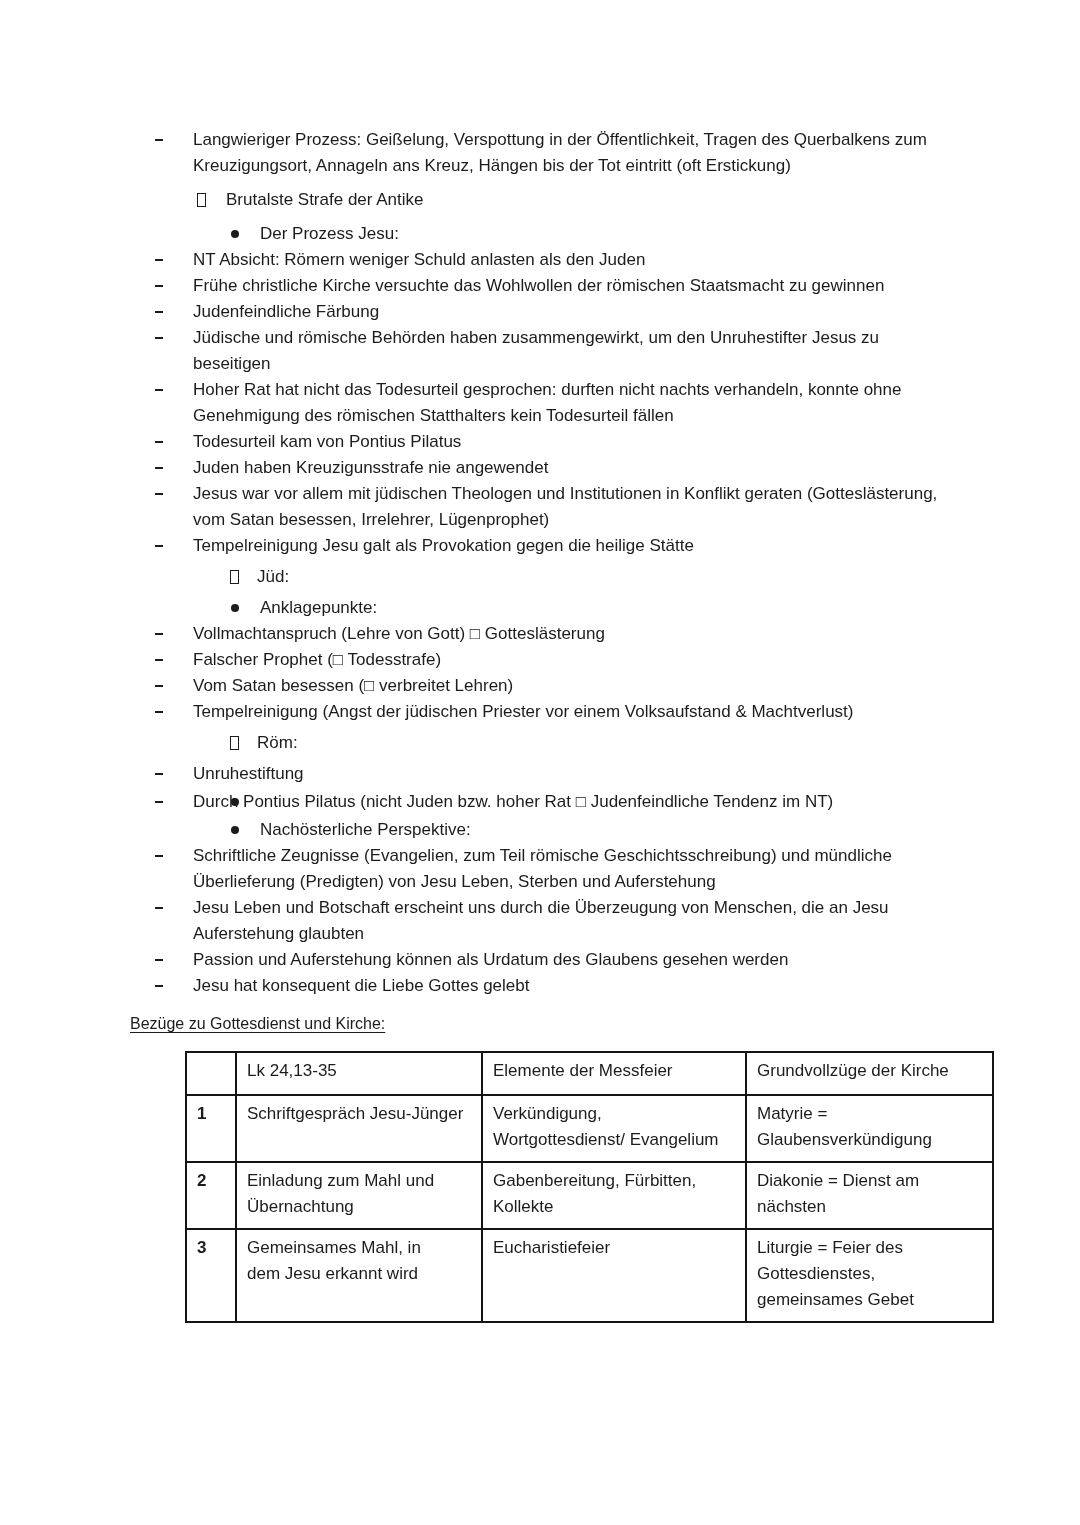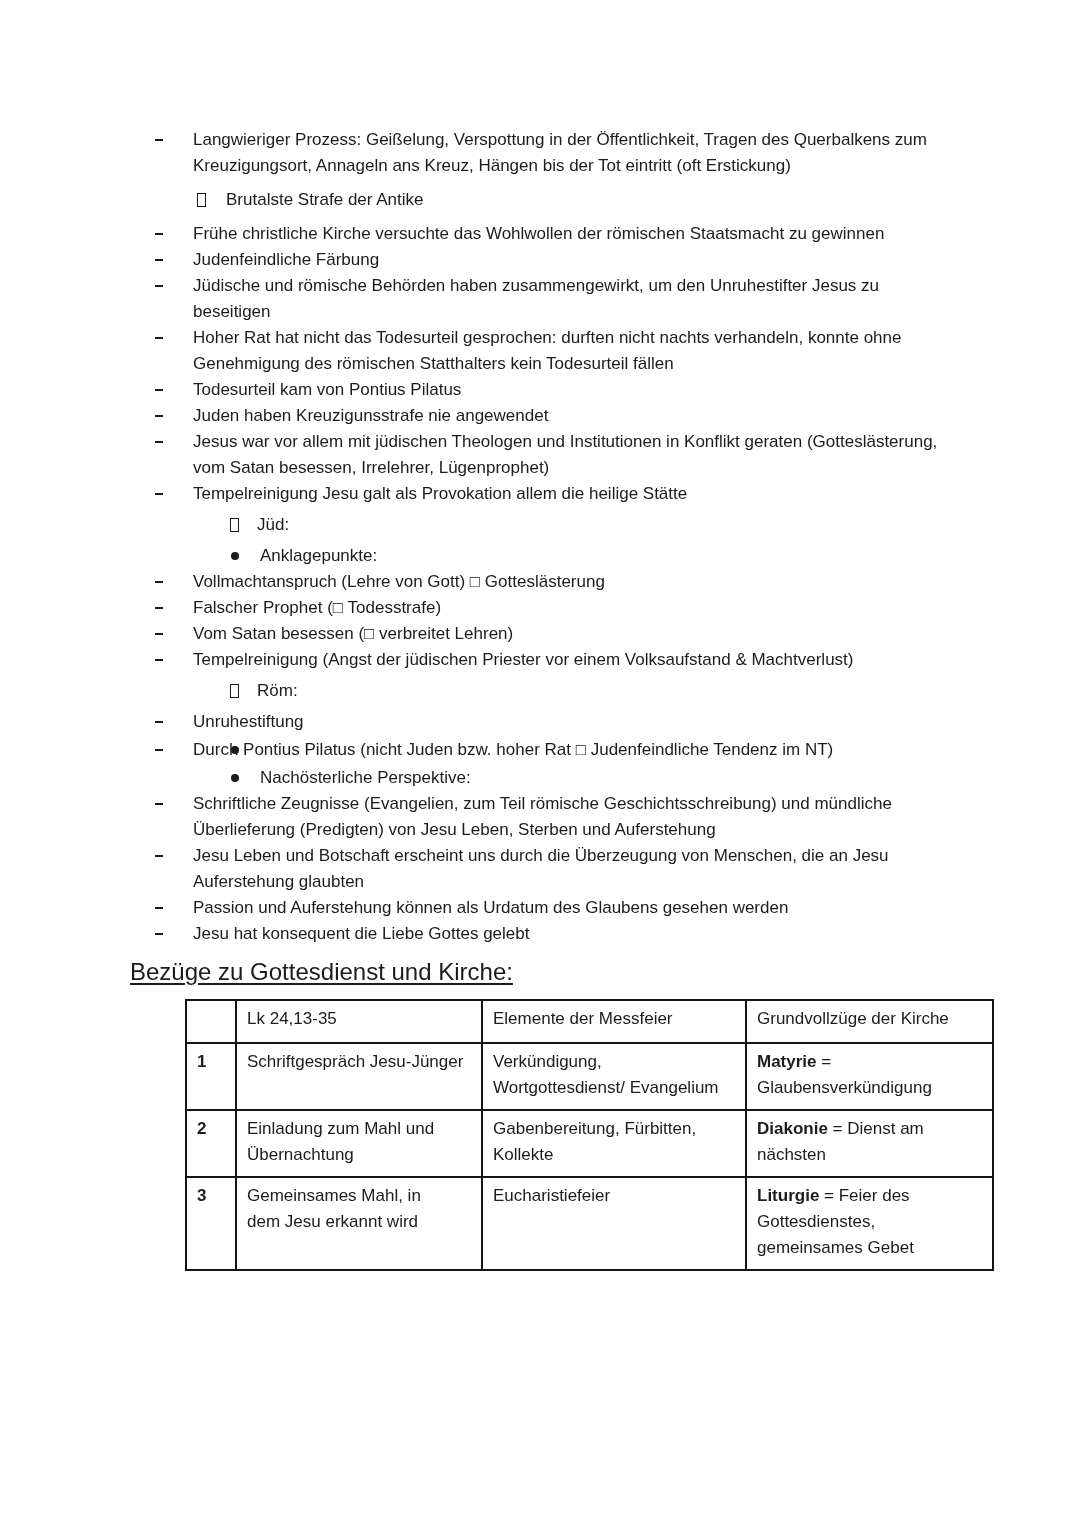--- a/index.html
+++ b/index.html
@@ -36,21 +36,21 @@
   
   .mk { position: absolute; display: block; }
   .mk-dash   { left: 25px;  top: 12px; width: 8px; height: 2px; background: #1c1c1c; }
   .mk-bullet { left: 101px; top: 9px;  width: 8px; height: 8px; border-radius: 50%; background: #1c1c1c; }
   .mk-box    { width: 9px; height: 14px; border: 1.5px solid #1c1c1c; background: transparent; top: 6px; }
   .li-box1 .mk-box { left: 67px; }
   .li-box2 .mk-box { left: 100px; }
 
   .section-heading {
     margin-top: 12px;
-    font-size: 24px;
+    font-size: 16px;
     line-height: 26px;
     text-decoration: underline;
     text-underline-offset: 3px;
   }
 
   table.notes-table {
     margin: 14px 0 0 55px;
     border-collapse: collapse;
     table-layout: fixed;
     width: 807px;
@@ -60,37 +60,45 @@
   .notes-table th, .notes-table td {
     border: 2px solid #151515;
     vertical-align: top;
     text-align: left;
     padding: 5px 10px 8px 10px;
     white-space: pre-line;
     font-weight: normal;
   }
   .notes-table th { font-weight: normal; padding-bottom: 10px; }
   .notes-table td.num { font-weight: bold; }
-  .notes-table .term { font-weight: bold; }
+  .notes-table .term { font-weight: normal; }
 </style>
 </head>
 <body>
 
 <div class="page">
   <div class="doc">
 
     <div class="list">
       <div class="li li-dash">
           <span class="mk mk-dash"></span>
           <span class="txt">Langwieriger Prozess: Geißelung, Verspottung in der Öffentlichkeit, Tragen des Querbalkens zum Kreuzigungsort, Annageln ans Kreuz, Hängen bis der Tot eintritt (oft Erstickung)</span>
         </div>
       <div class="li li-box1">
           <span class="mk mk-box"></span>
           <span class="txt">Brutalste Strafe der Antike</span>
         </div>
+      <div class="li li-bullet">
+          <span class="mk mk-bullet"></span>
+          <span class="txt">Der Prozess Jesu:</span>
+        </div>
+      <div class="li li-dash">
+          <span class="mk mk-dash"></span>
+          <span class="txt">NT Absicht: Römern weniger Schuld anlasten als den Juden</span>
+        </div>
       <div class="li li-dash">
           <span class="mk mk-dash"></span>
           <span class="txt">Frühe christliche Kirche versuchte das Wohlwollen der römischen Staatsmacht zu gewinnen</span>
         </div>
       <div class="li li-dash">
           <span class="mk mk-dash"></span>
           <span class="txt">Judenfeindliche Färbung</span>
         </div>
       <div class="li li-dash">
           <span class="mk mk-dash"></span>
@@ -107,21 +115,21 @@
       <div class="li li-dash">
           <span class="mk mk-dash"></span>
           <span class="txt">Juden haben Kreuzigunsstrafe nie angewendet</span>
         </div>
       <div class="li li-dash">
           <span class="mk mk-dash"></span>
           <span class="txt">Jesus war vor allem mit jüdischen Theologen und Institutionen in Konflikt geraten (Gotteslästerung, vom Satan besessen, Irrelehrer, Lügenprophet)</span>
         </div>
       <div class="li li-dash">
           <span class="mk mk-dash"></span>
-          <span class="txt">Tempelreinigung Jesu galt als Provokation allem die heilige Stätte</span>
+          <span class="txt">Tempelreinigung Jesu galt als Provokation gegen die heilige Stätte</span>
         </div>
       <div class="li li-box2">
           <span class="mk mk-box"></span>
           <span class="txt">Jüd:</span>
         </div>
       <div class="li li-bullet">
           <span class="mk mk-bullet"></span>
           <span class="txt">Anklagepunkte:</span>
         </div>
       <div class="li li-dash">

